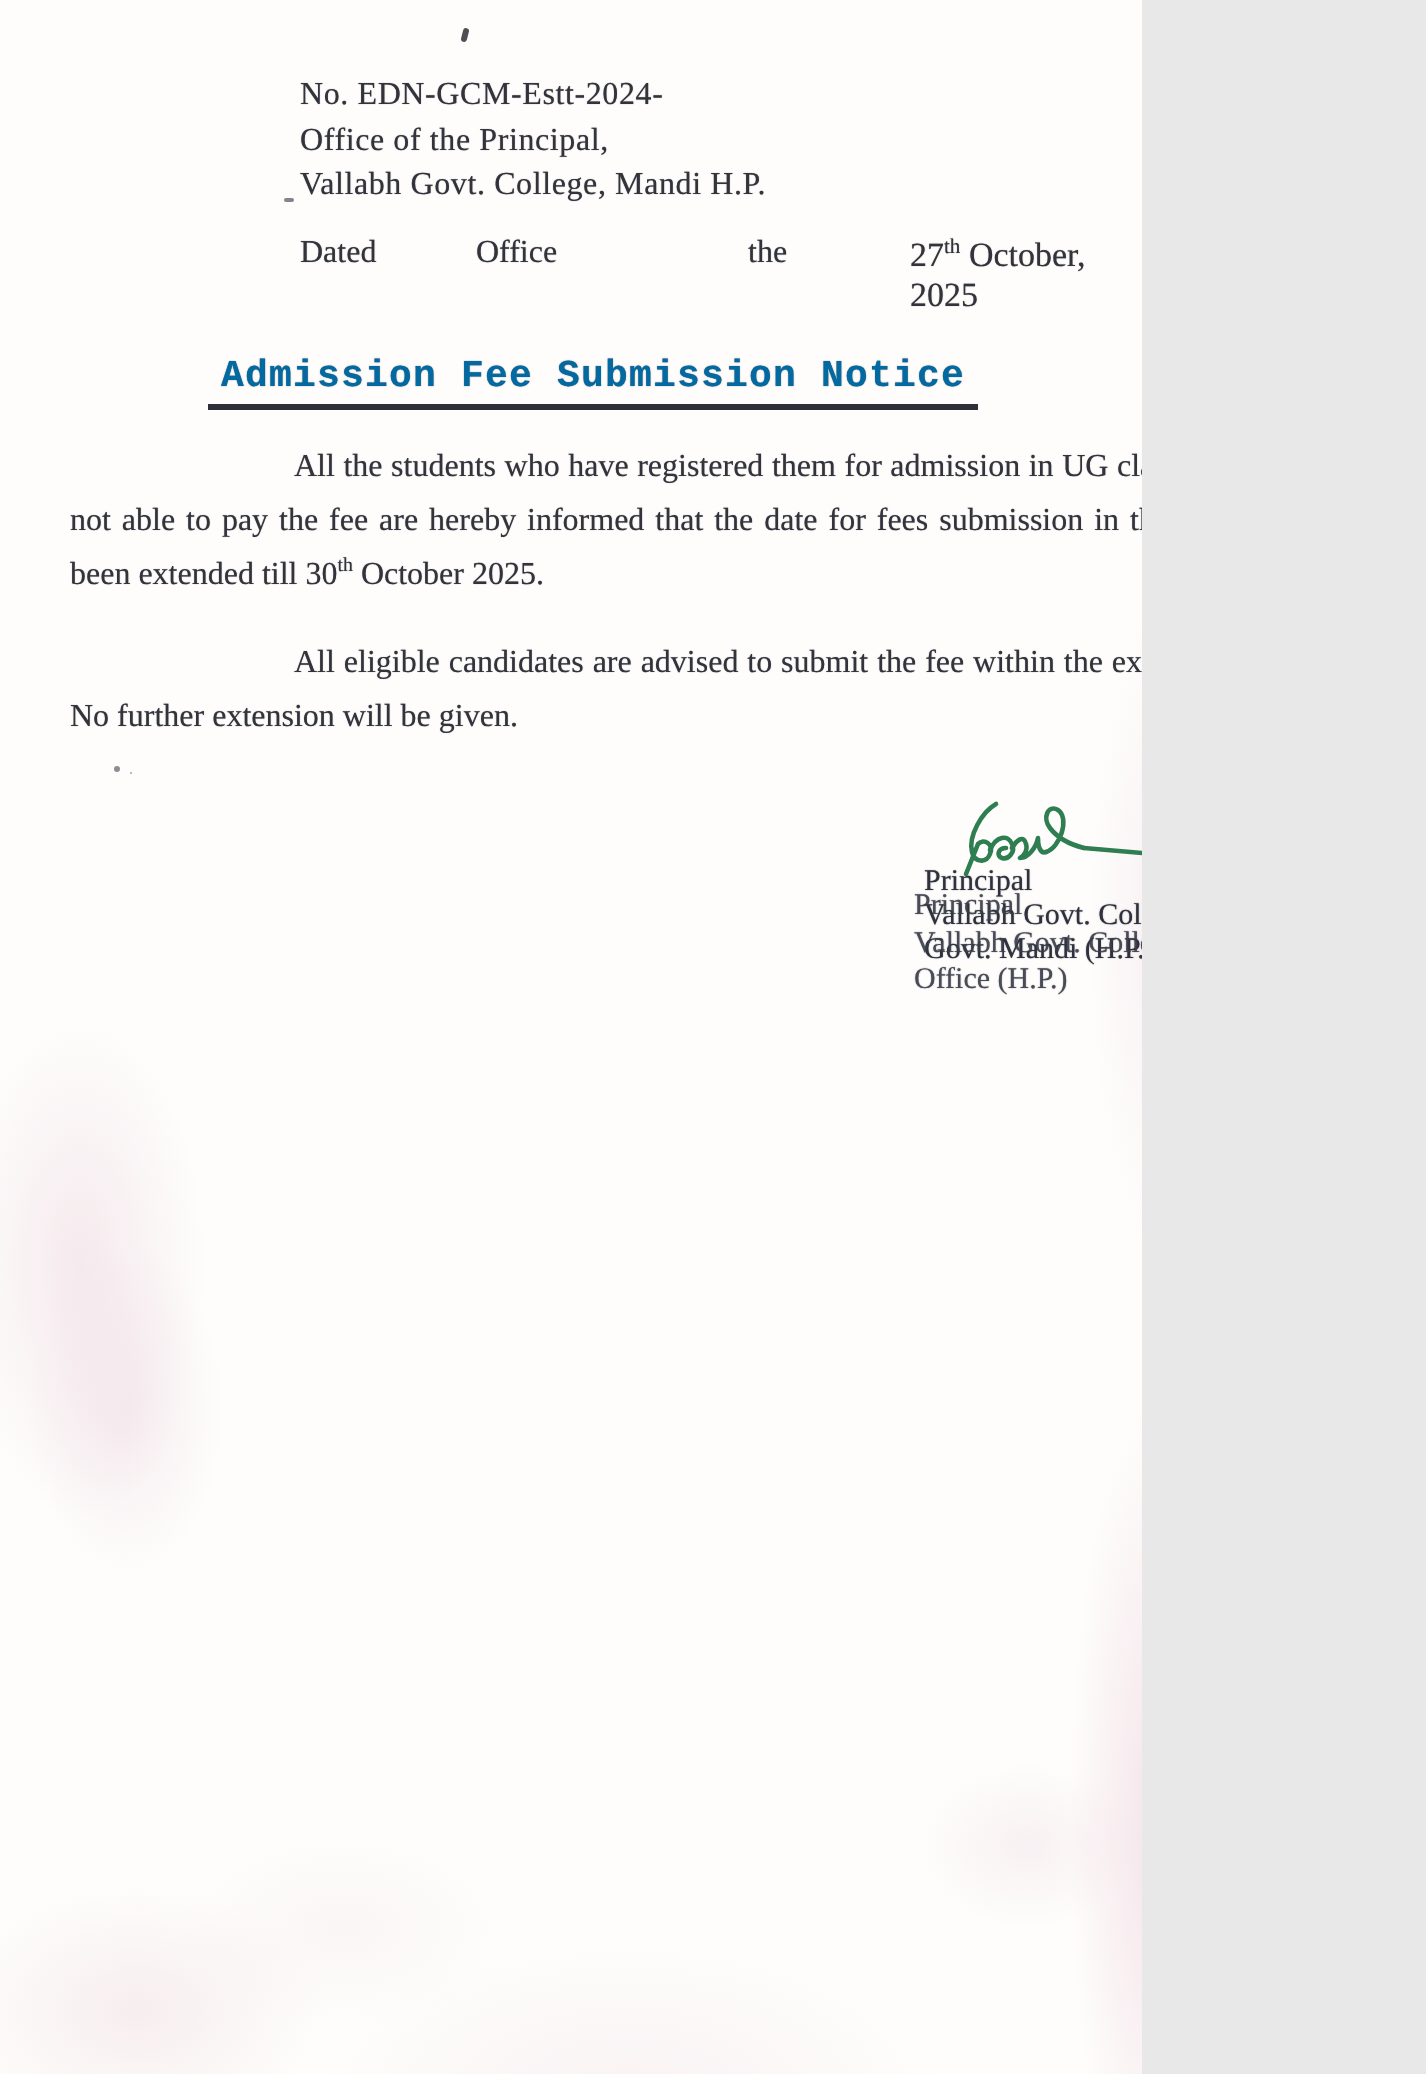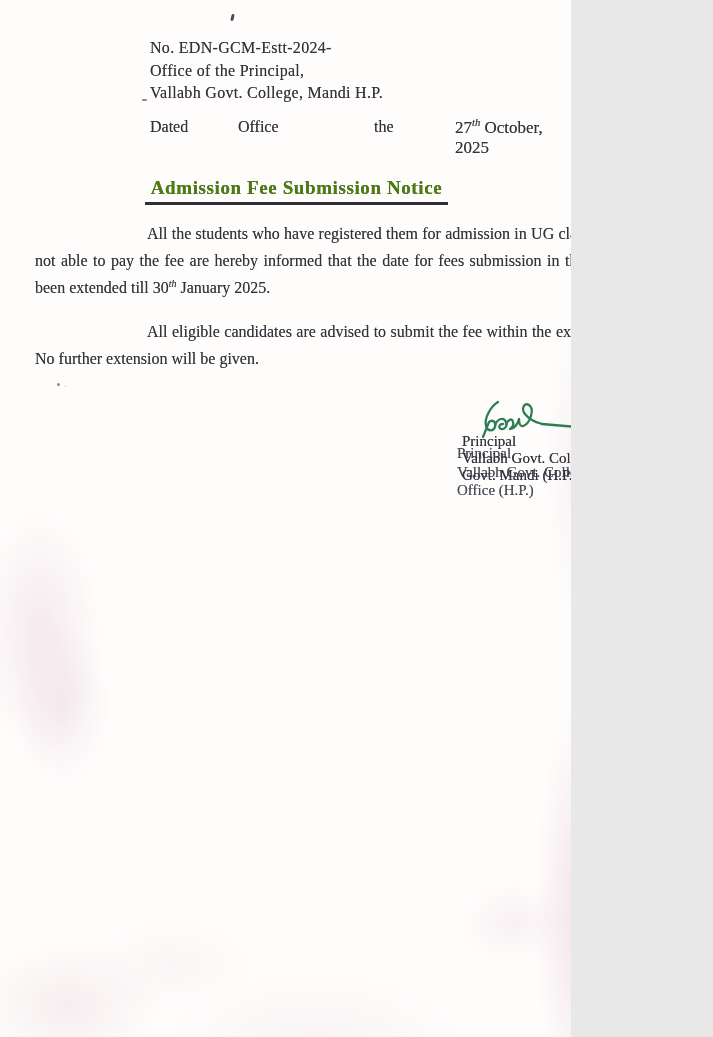--- a/index.html
+++ b/index.html
@@ -36,28 +36,28 @@
     font-size:16px;line-height:22.5px;letter-spacing:0.3px;
     text-shadow:0 0 0.5px rgba(50,51,59,0.65);
   }
   .date-row{position:absolute;left:0;top:118px;width:100%;height:24px;
     font-size:16px;text-shadow:0 0 0.5px rgba(50,51,59,0.65);}
   .date-row span.slot{position:absolute;top:0;}
   .d-label{left:150px;}
   .d-place{left:238px;}
   .d-the{left:374px;}
   .d-date{left:455px;font-size:17px;}
-  sup{font-size:62%;vertical-align:super;line-height:0;letter-spacing:0;font-style:italic;}
+  sup{font-size:62%;vertical-align:super;line-height:0;letter-spacing:0;}
 
   .title-wrap{position:absolute;left:22px;right:0;top:177px;text-align:center;}
   .title{
     display:inline-block;
-    font-family:Liberation Serif, serif;
+    font-family:Liberation Mono, monospace;
     font-size:19px;font-weight:bold;letter-spacing:0.6px;
-    color:#4d7c0f;
+    color:#0369a1;
     padding:0 6px 3px 6px;
     border-bottom:3px solid #2e2f38;
     text-shadow:0 0 0.6px rgba(44,45,54,0.7);
   }
 
   .body-para{
     position:absolute;left:35px;width:628px;margin:0;
     font-size:16px;line-height:27px;
     text-align:justify;text-align-last:left;
     text-indent:112px;
@@ -94,21 +94,21 @@
     <span class="slot d-label">Dated</span>
     <span class="slot d-place">Office</span>
     <span class="slot d-the">the</span>
     <span class="slot d-date"><span>27</span><sup>th</sup><span> October, 2025</span></span>
   </div>
 
   <div class="title-wrap">
     <span class="title">Admission Fee Submission Notice</span>
   </div>
 
-  <p class="body-para para-1"><span>All the students who have registered them for admission in UG classes but were not able to pay the fee are hereby informed that the date for fees submission in the college has been extended till 30</span><sup>th</sup><span> January 2025.</span></p>
+  <p class="body-para para-1"><span>All the students who have registered them for admission in UG classes but were not able to pay the fee are hereby informed that the date for fees submission in the college has been extended till 30</span><sup>th</sup><span> October 2025.</span></p>
 
   <p class="body-para para-2">All eligible candidates are advised to submit the fee within the extended period. No further extension will be given.</p>
 
   <div>
     <svg class="sig-ink" viewBox="0 0 140 44" fill="none" xmlns="http://www.w3.org/2000/svg">
       <g stroke="#2f7e52" stroke-width="2.3" stroke-linecap="round" stroke-linejoin="round" fill="none">
         <path d="M22,6 C15,10 8,22 10,30 C11,35 17,36 19,31 C21,26 16,23 13,26 L7,41"></path>
         <path d="M19,29 C22,22 28,21 30,26 C32,30 28,34 25,33 C22,32 23,28 27,28"></path>
         <path d="M30,28 C33,23 36,22 37,26 C38,29 36,32 34,33 C38,33 42,28 43,23 C43,27 44,31 47,30"></path>
         <path d="M47,30 C54,28 59,13 53,9 C48,6 45,13 49,18 C52,22 58,26 66,28"></path>

